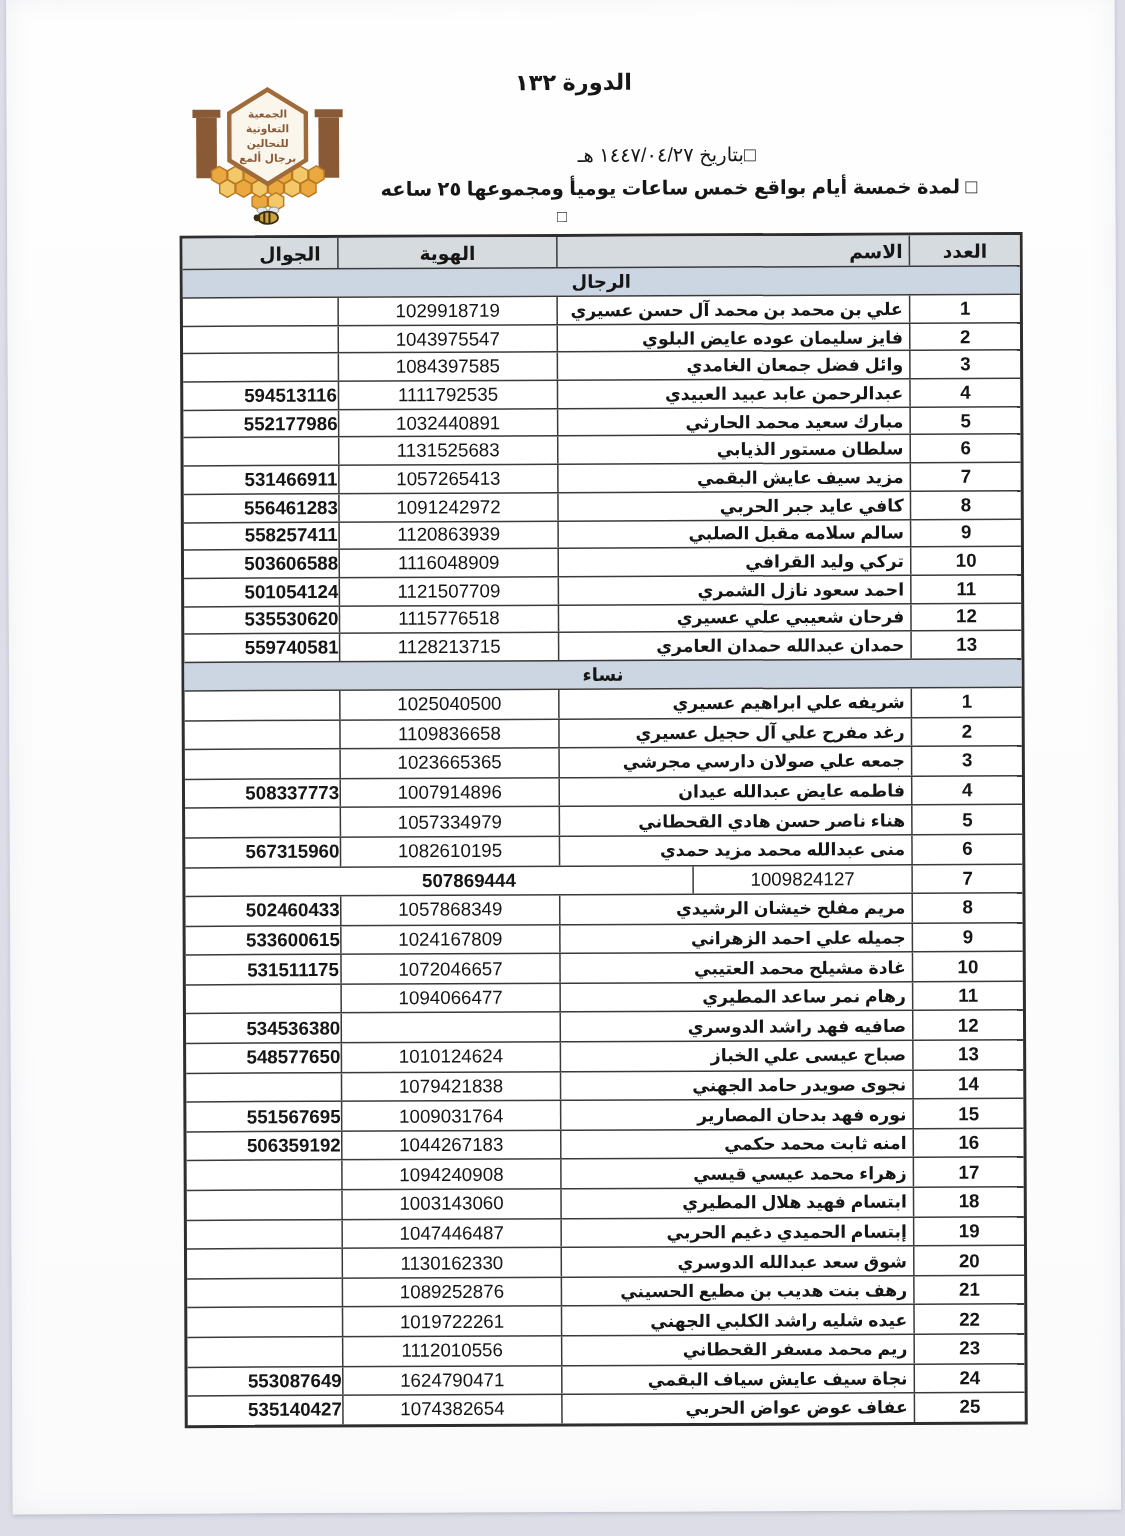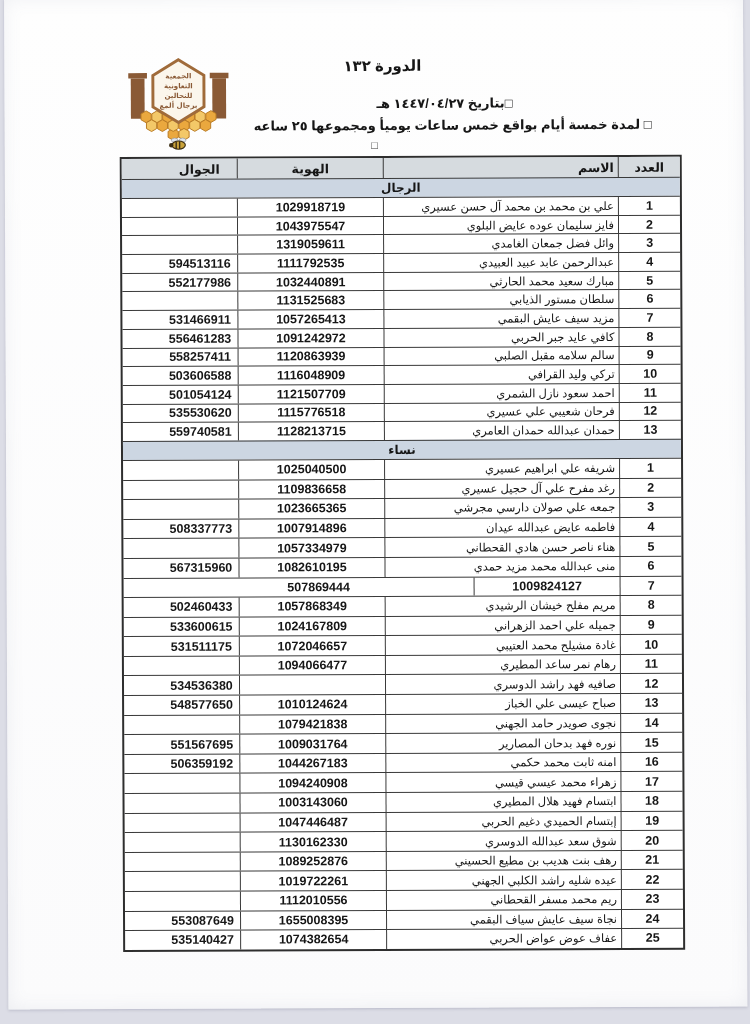--- a/index.html
+++ b/index.html
@@ -12,28 +12,28 @@
   .sheet{
     position:absolute;left:6px;top:-3px;right:5px;bottom:16px;
     background:linear-gradient(180deg,#fefefe,#fbfbfc);
     box-shadow:inset 0 0 18px rgba(110,115,145,.10), 0 1px 3px rgba(80,80,110,.25);
     transform:rotate(-0.25deg);transform-origin:50% 45%;
   }
   .content{position:absolute;inset:0;color:#161616;}
 
   
   .page-title{
-    position:absolute;top:60px;left:278px;width:200px;
+    position:absolute;top:49px;left:278px;width:200px;
     text-align:center;direction:rtl;
     font-size:15px;font-weight:700;letter-spacing:.2px;
   }
   .date-line{
     position:absolute;top:99px;left:340px;width:200px;
     text-align:center;direction:rtl;
-    font-size:13px;font-weight:700;
+    font-size:13px;font-weight:400;
   }
   .duration-line{
     position:absolute;top:121px;left:248px;width:400px;
     text-align:center;direction:rtl;
     font-size:13px;font-weight:700;white-space:nowrap;
   }
   .stray-box{
     position:absolute;top:142px;left:360px;width:20px;
     text-align:center;font-size:11px;color:#333;
   }
@@ -60,24 +60,24 @@
     font-size:12px;font-weight:700;}
   .row.men{height:18.7px;}
   .row.women{height:19.6px;}
   .cell{
     box-sizing:border-box;height:100%;
     border-inline-end:1px solid #3a3a3a;
     display:flex;align-items:center;justify-content:center;
     overflow:hidden;white-space:nowrap;
   }
   .cell:last-child{border-inline-end:none;}
-  .cell.num{width:62px;font-size:12.5px;font-weight:700;}
+  .cell.num{width:74px;font-size:12.5px;font-weight:700;}
   .cell.name{width:235px;justify-content:flex-start;padding-right:4px;
-    font-size:11.5px;font-weight:400;}
-  .cell.id{width:146px;font-size:12.5px;font-weight:700;}
+    font-size:11.5px;font-weight:700;}
+  .cell.id{width:146px;font-size:12.5px;font-weight:400;}
   .cell.mobile{flex:1;font-size:12.5px;font-weight:700;margin-left:40px;}
   .row.header .cell{font-size:12.5px;font-weight:700;}
 </style>
 </head>
 <body>
 
 <div class="sheet">
   <div class="content">
 
     <div class="logo">
@@ -155,21 +155,21 @@
         </div>
         <div class="row men">
           <div class="cell num">2</div>
           <div class="cell name">فايز سليمان عوده عايض البلوي</div>
           <div class="cell id">1043975547</div>
           <div class="cell mobile"></div>
         </div>
         <div class="row men">
           <div class="cell num">3</div>
           <div class="cell name">وائل فضل جمعان الغامدي</div>
-          <div class="cell id">1319059611</div>
+          <div class="cell id">1084397585</div>
           <div class="cell mobile"></div>
         </div>
         <div class="row men">
           <div class="cell num">4</div>
           <div class="cell name">عبدالرحمن عابد عبيد العبيدي</div>
           <div class="cell id">1111792535</div>
           <div class="cell mobile">594513116</div>
         </div>
         <div class="row men">
           <div class="cell num">5</div>
@@ -359,21 +359,21 @@
         </div>
         <div class="row women">
           <div class="cell num">23</div>
           <div class="cell name">ريم محمد مسفر القحطاني</div>
           <div class="cell id">1112010556</div>
           <div class="cell mobile"></div>
         </div>
         <div class="row women">
           <div class="cell num">24</div>
           <div class="cell name">نجاة سيف عايش سياف البقمي</div>
-          <div class="cell id">1655008395</div>
+          <div class="cell id">1624790471</div>
           <div class="cell mobile">553087649</div>
         </div>
         <div class="row women">
           <div class="cell num">25</div>
           <div class="cell name">عفاف عوض عواض الحربي</div>
           <div class="cell id">1074382654</div>
           <div class="cell mobile">535140427</div>
         </div>
       </div>
 

